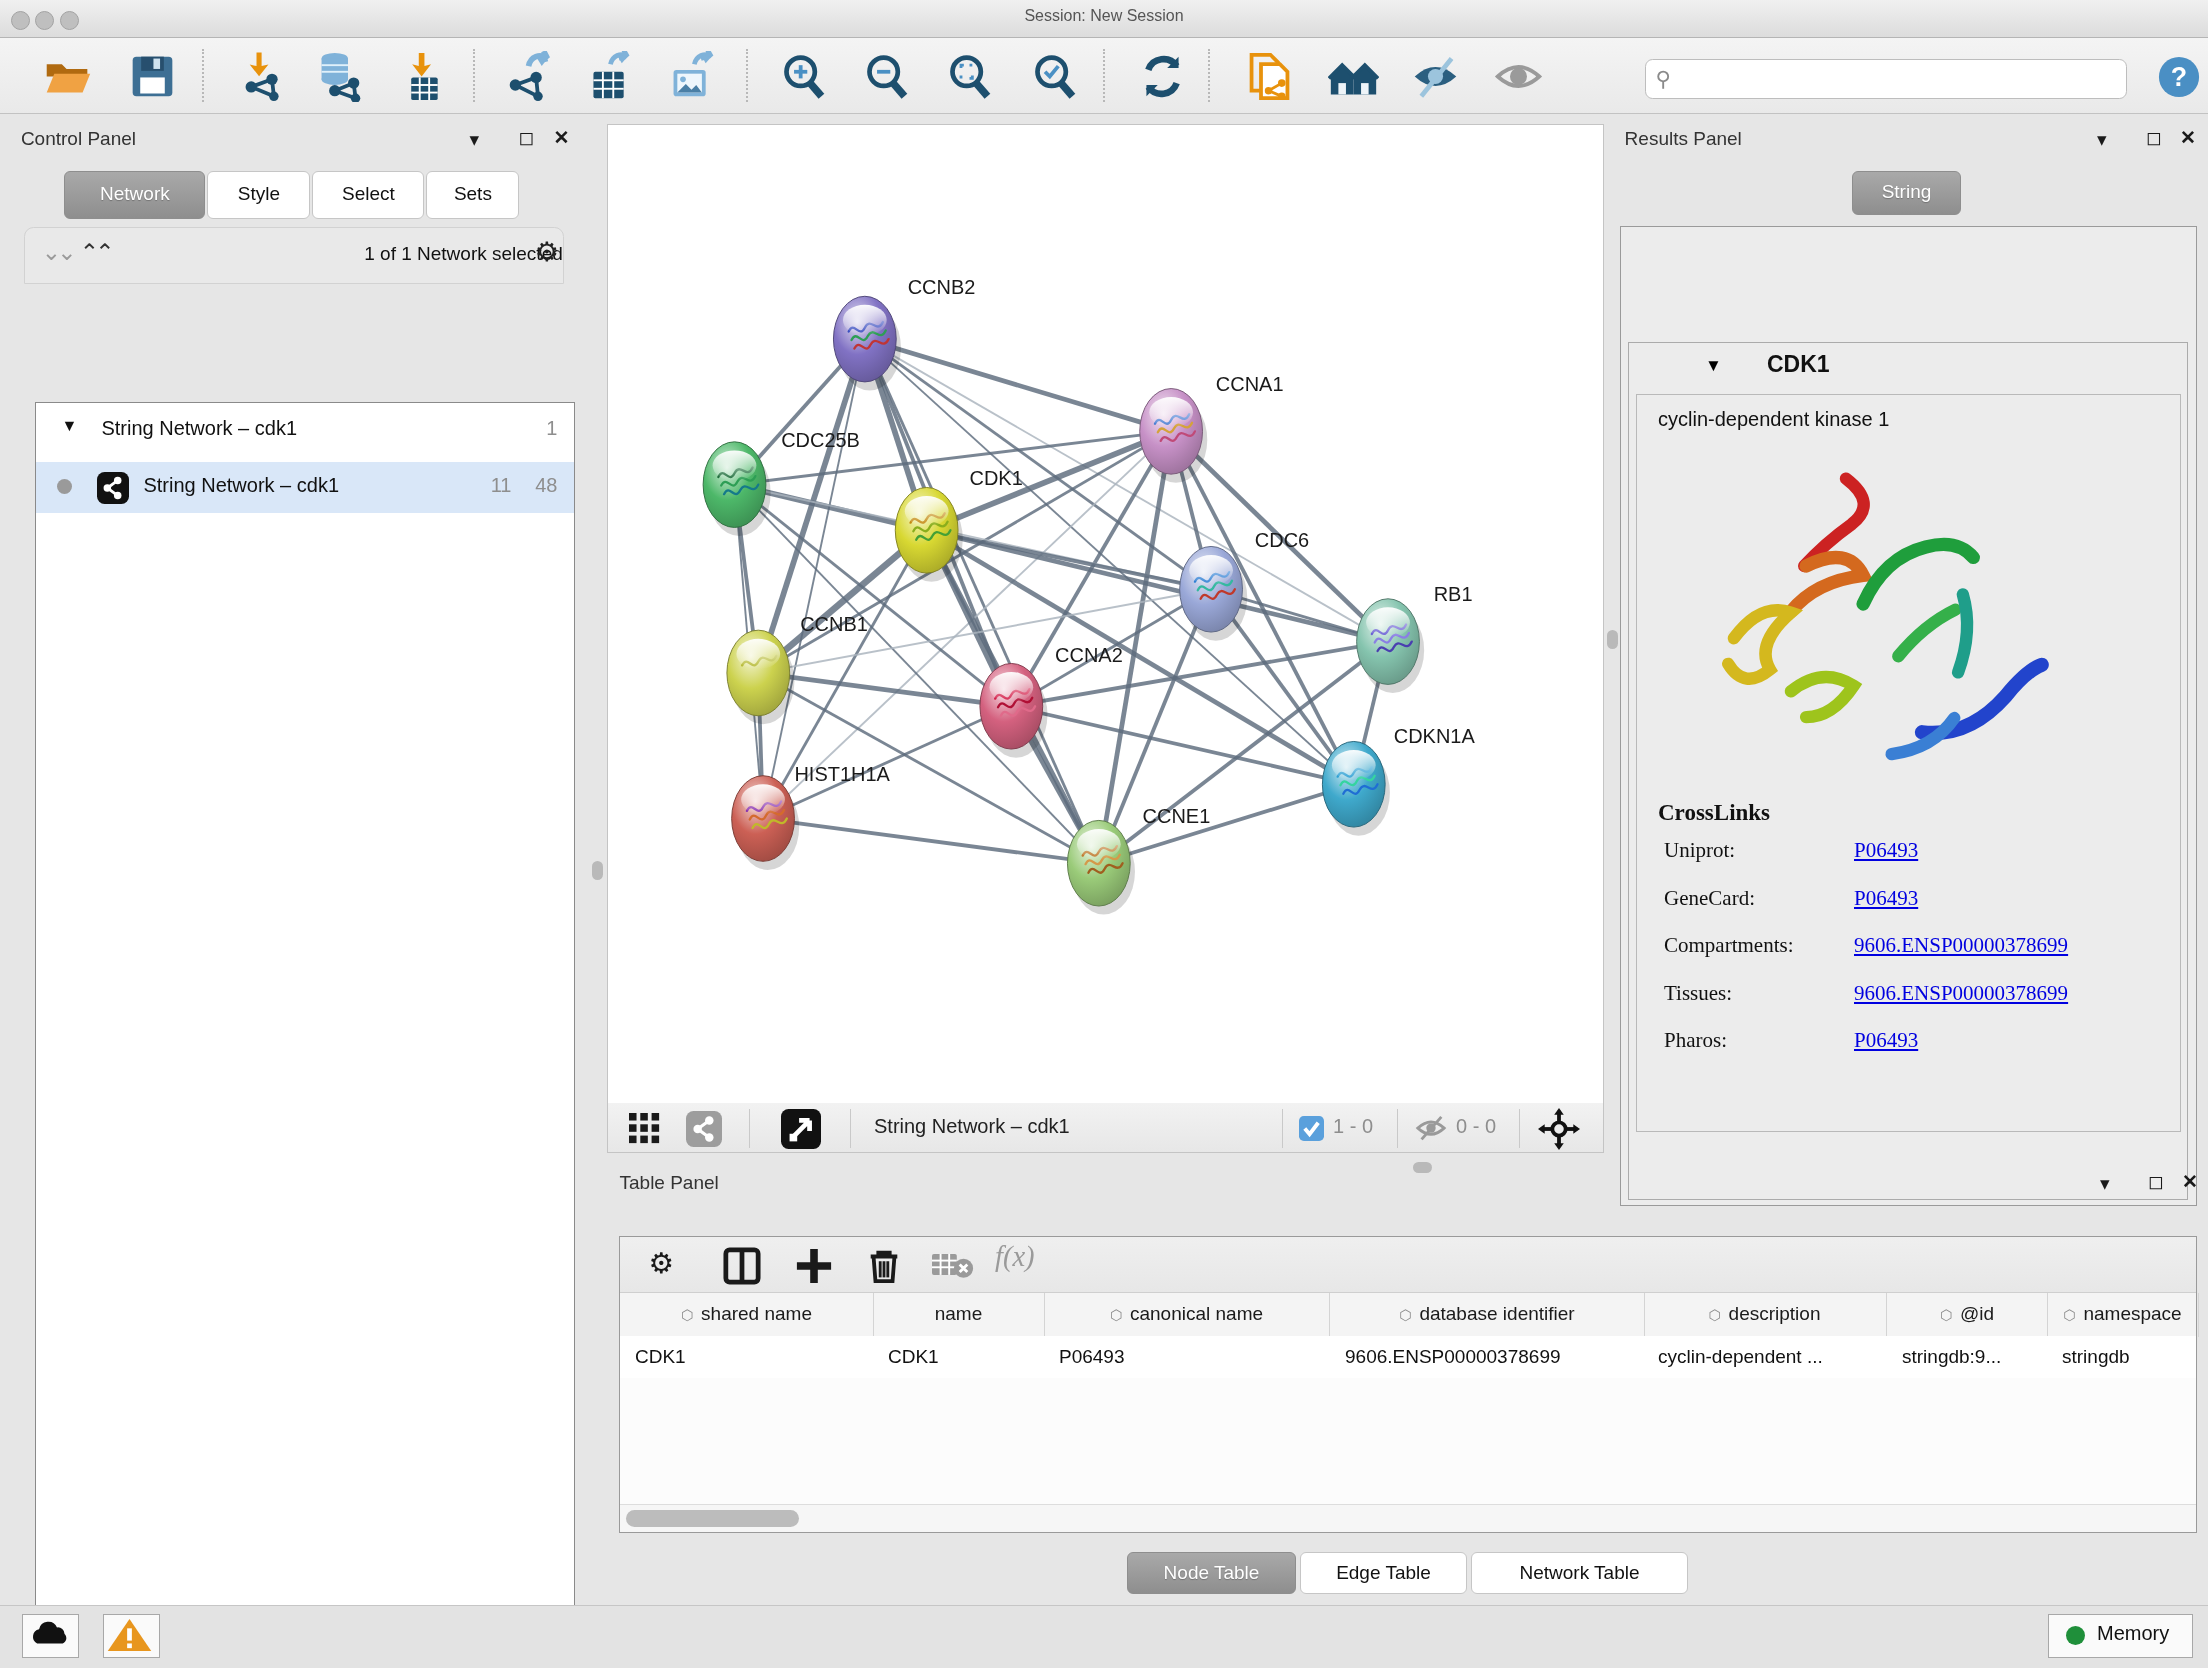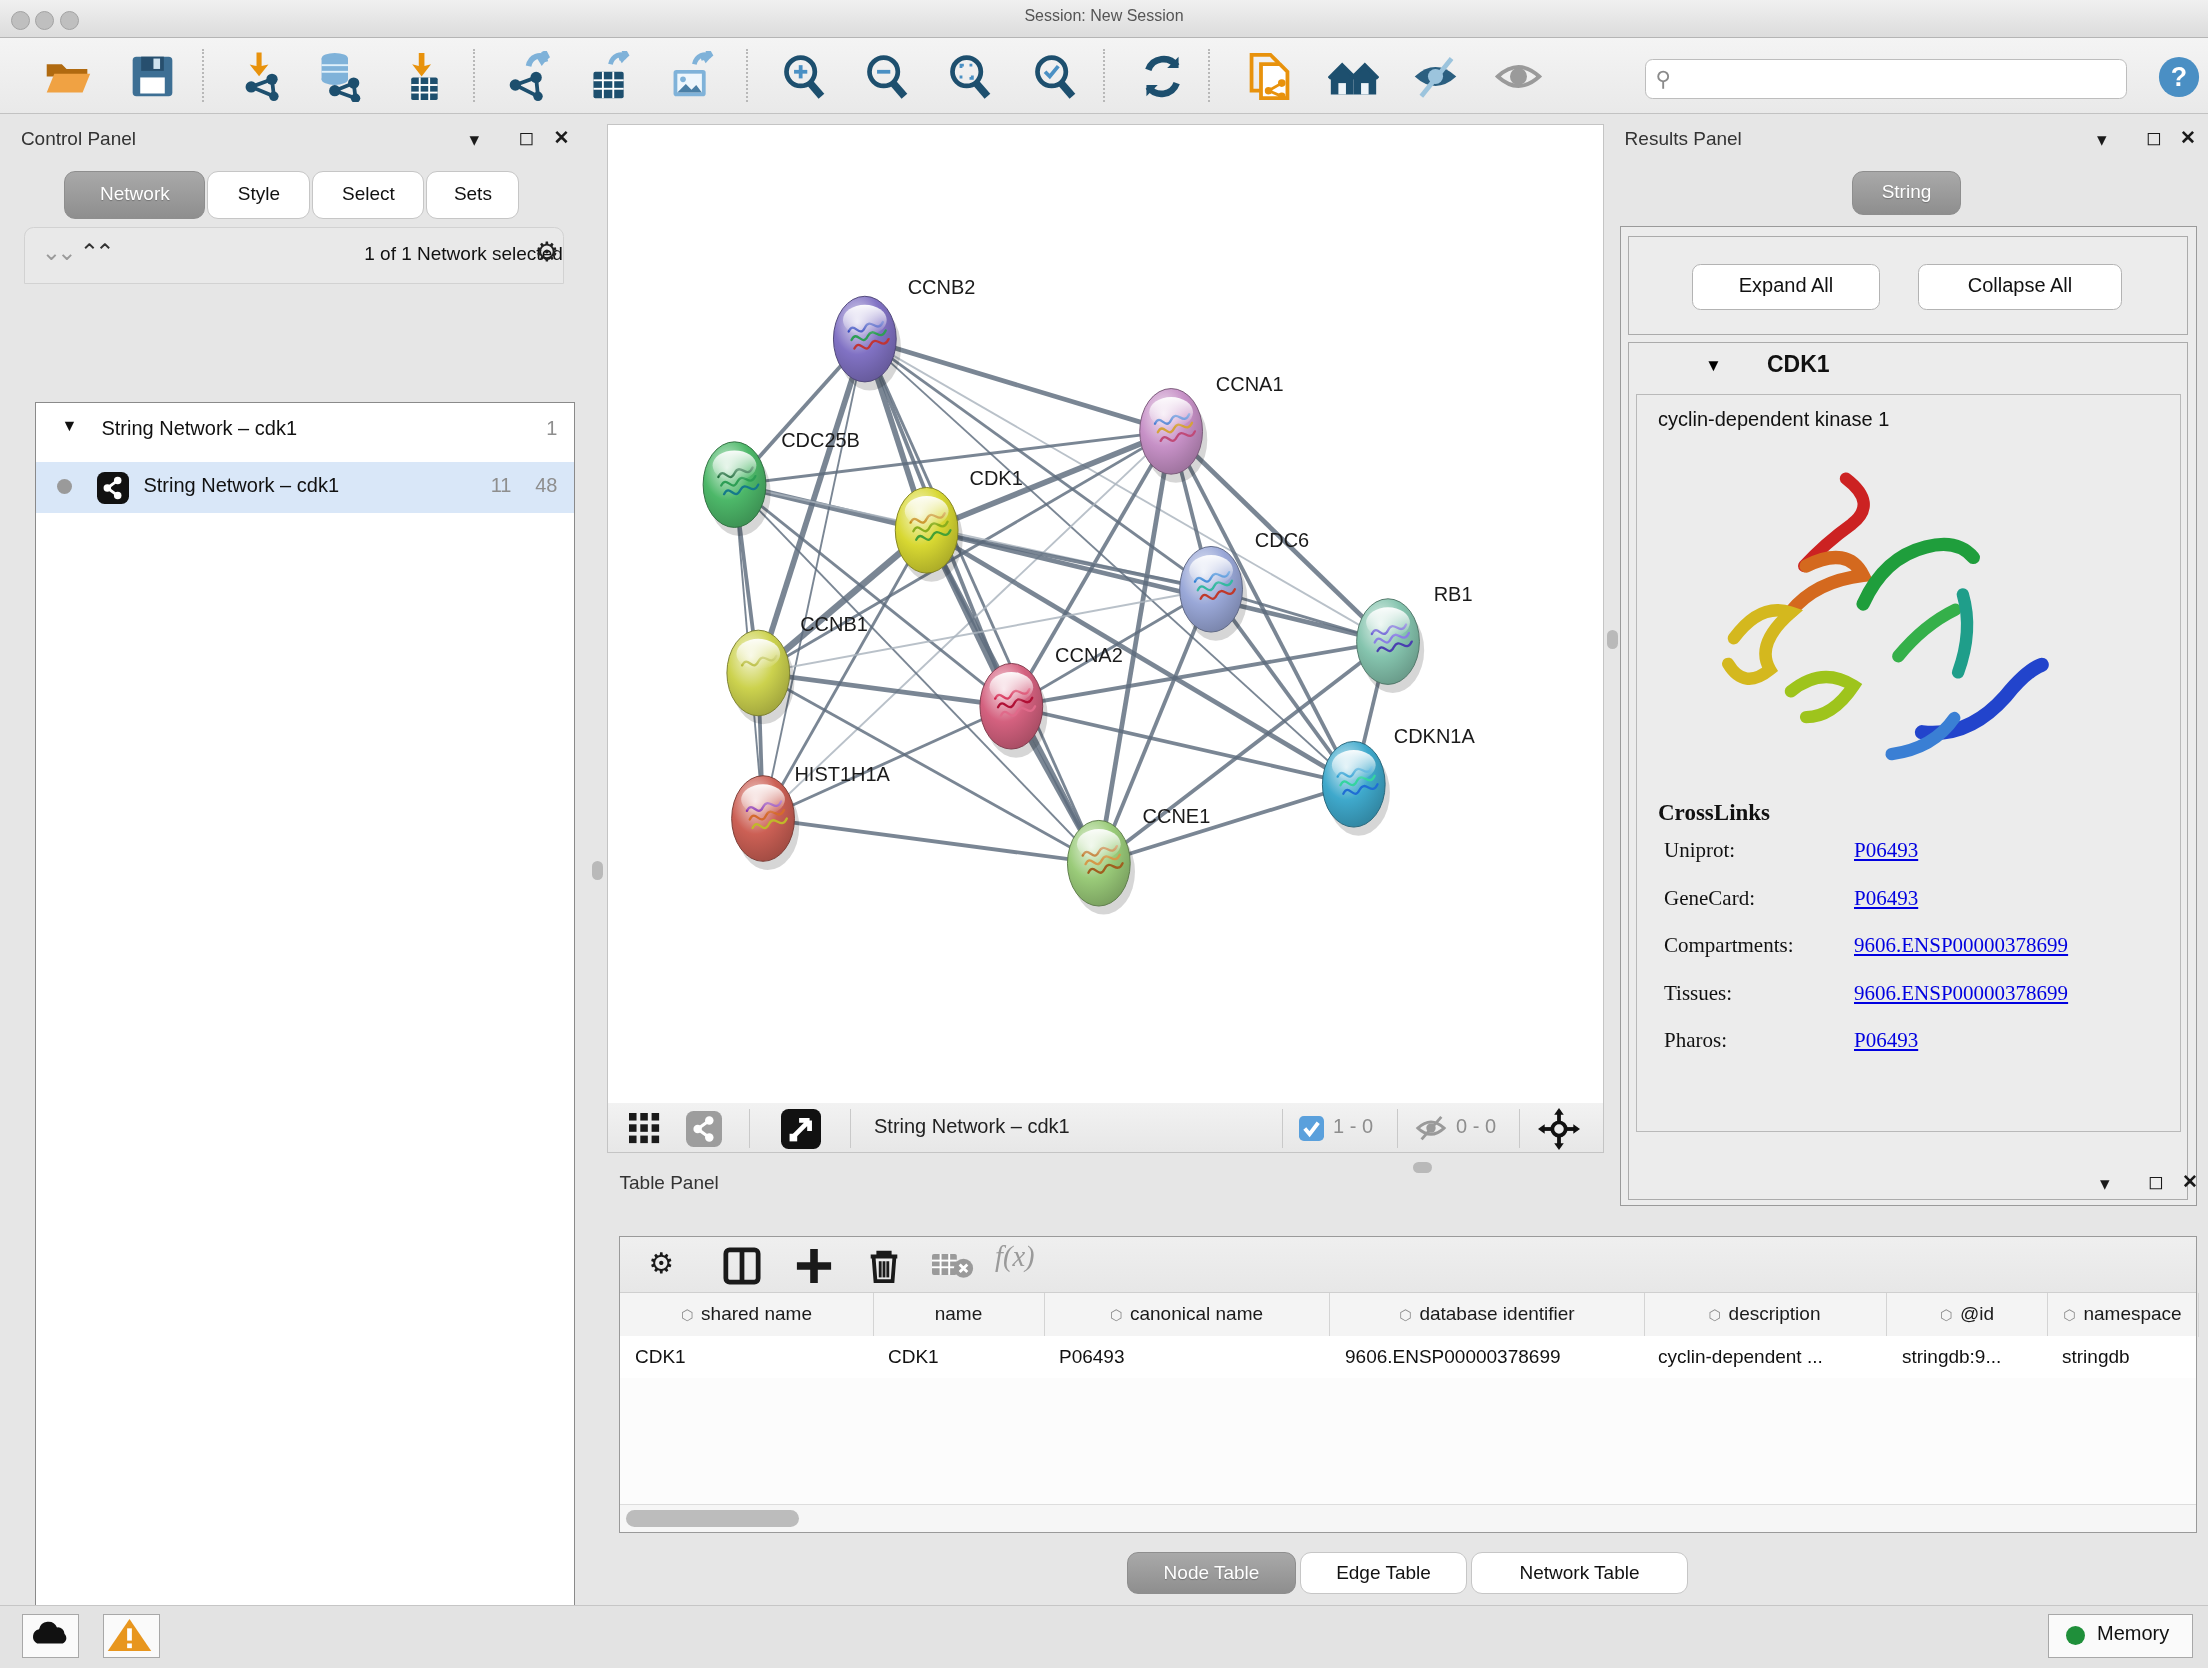--- a/index.html
+++ b/index.html
@@ -24,21 +24,21 @@
   .searchbox{position:absolute;left:1645px;top:21px;width:480px;height:38px;background:#fff;
     border:1.9px solid #bdbdbd;border-radius:7.6px;}
   .searchbox .mag{position:absolute;left:9.5px;top:6.7px;color:#8a8a8a;font-size:21px;}
   .searchbox input{position:absolute;left:40px;top:1.9px;width:428px;height:30px;border:none;
     outline:none;font-size:18px;background:transparent;}
 
   
   .panel-title{font-size:19px;color:#333;}
   .win-ctl{font-size:19px;color:#1a1a1a;cursor:pointer;}
   .tab{position:absolute;height:46px;background:#fff;border:1px solid #c6c6c6;
-    border-radius:11px;text-align:center;font-size:19px;color:#111;line-height:44px;cursor:pointer;}
+    border-radius:6px;text-align:center;font-size:19px;color:#111;line-height:44px;cursor:pointer;}
   .tab.active{background:linear-gradient(#a9a9a9,#8e8e8e);color:#fff;border-color:#8e8e8e;
     text-shadow:0 1px 1px rgba(0,0,0,.25);}
 
   
   .treebox{left:24px;top:282px;width:540px;height:1308px;background:#fff;border:1.9px solid #8a8a8a;}
   .tree-row1{position:absolute;left:0;top:4.8px;width:100%;height:49px;font-size:20px;color:#111;}
   .tree-row2{position:absolute;left:0;top:59px;width:100%;height:51px;background:#d9e7f8;
     font-size:20px;color:#111;}
   .share-sq{position:absolute;width:32px;height:32px;border-radius:7.6px;background:#111;}
   .share-sq svg{width:32px;height:32px;}
@@ -617,24 +617,20 @@
   </div>
 
   <div class="abs" style="left:1617px;top:120px;width:592px;height:1103px">
     <span class="abs panel-title" style="left:7.6px;top:7.6px">Results Panel</span>
     <span class="abs win-ctl" style="left:480px;top:7.6px">▾</span>
     <span class="abs win-ctl" style="left:529px;top:5.7px">◻</span>
     <span class="abs win-ctl" style="left:563px;top:5.7px;font-weight:bold">✕</span>
     <div class="tab active" style="left:235px;top:51px;width:107px;height:42px;line-height:40px">String</div>
   </div>
   <div class="abs rp-outer"></div>
-  <div class="abs rp-box1">
-    <div class="rp-btn" style="left:63px;width:186px">Expand All</div>
-    <div class="rp-btn" style="left:289px;width:202px">Collapse All</div>
-  </div>
   <div class="abs rp-box2">
     <span class="abs" style="left:76px;top:13.3px;font-size:17px">▼</span>
     <span class="abs" style="left:138px;top:7.6px;font-size:23px;font-weight:bold;color:#111">CDK1</span>
   </div>
   <div class="abs rp-inner">
     <span class="abs" style="left:21px;top:13.3px;font-size:20px;color:#111">cyclin-dependent kinase 1</span>
 
     <div class="abs" style="left:57px;top:57px;width:380px;height:323px">
       <svg viewBox="0 0 400 340" style="width:380px;height:323px">
         <g fill="none" stroke-linecap="round">

